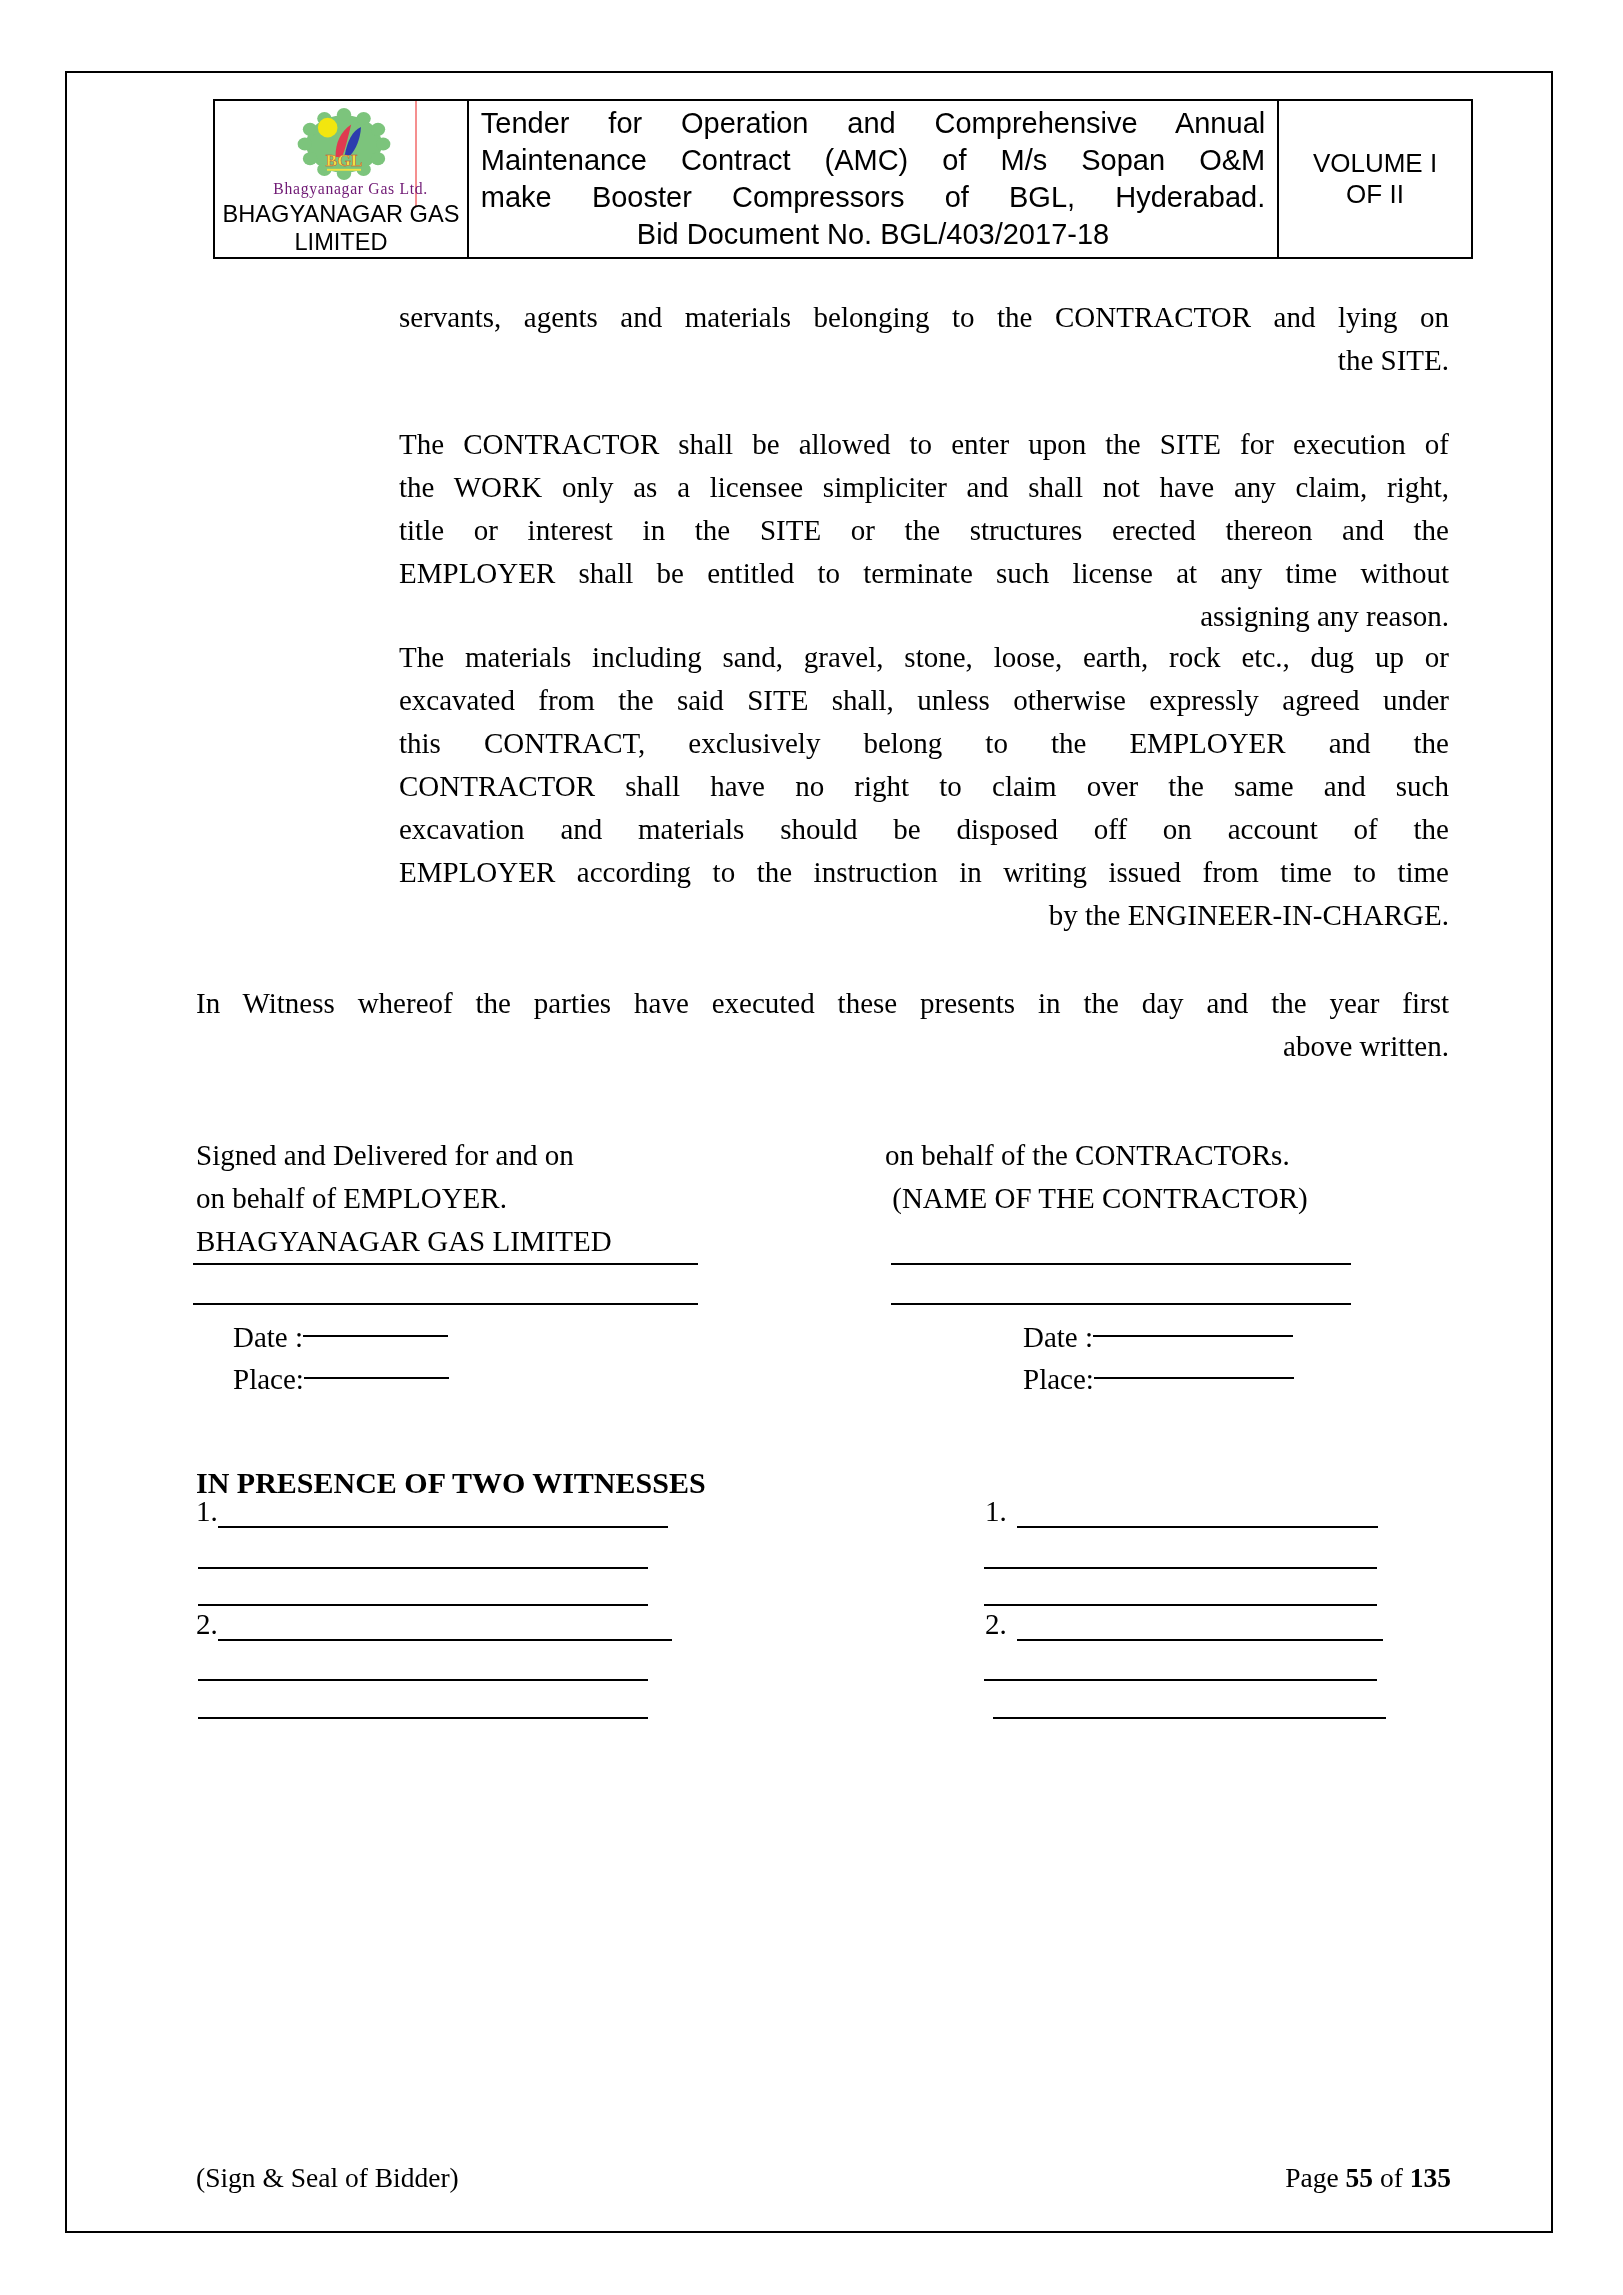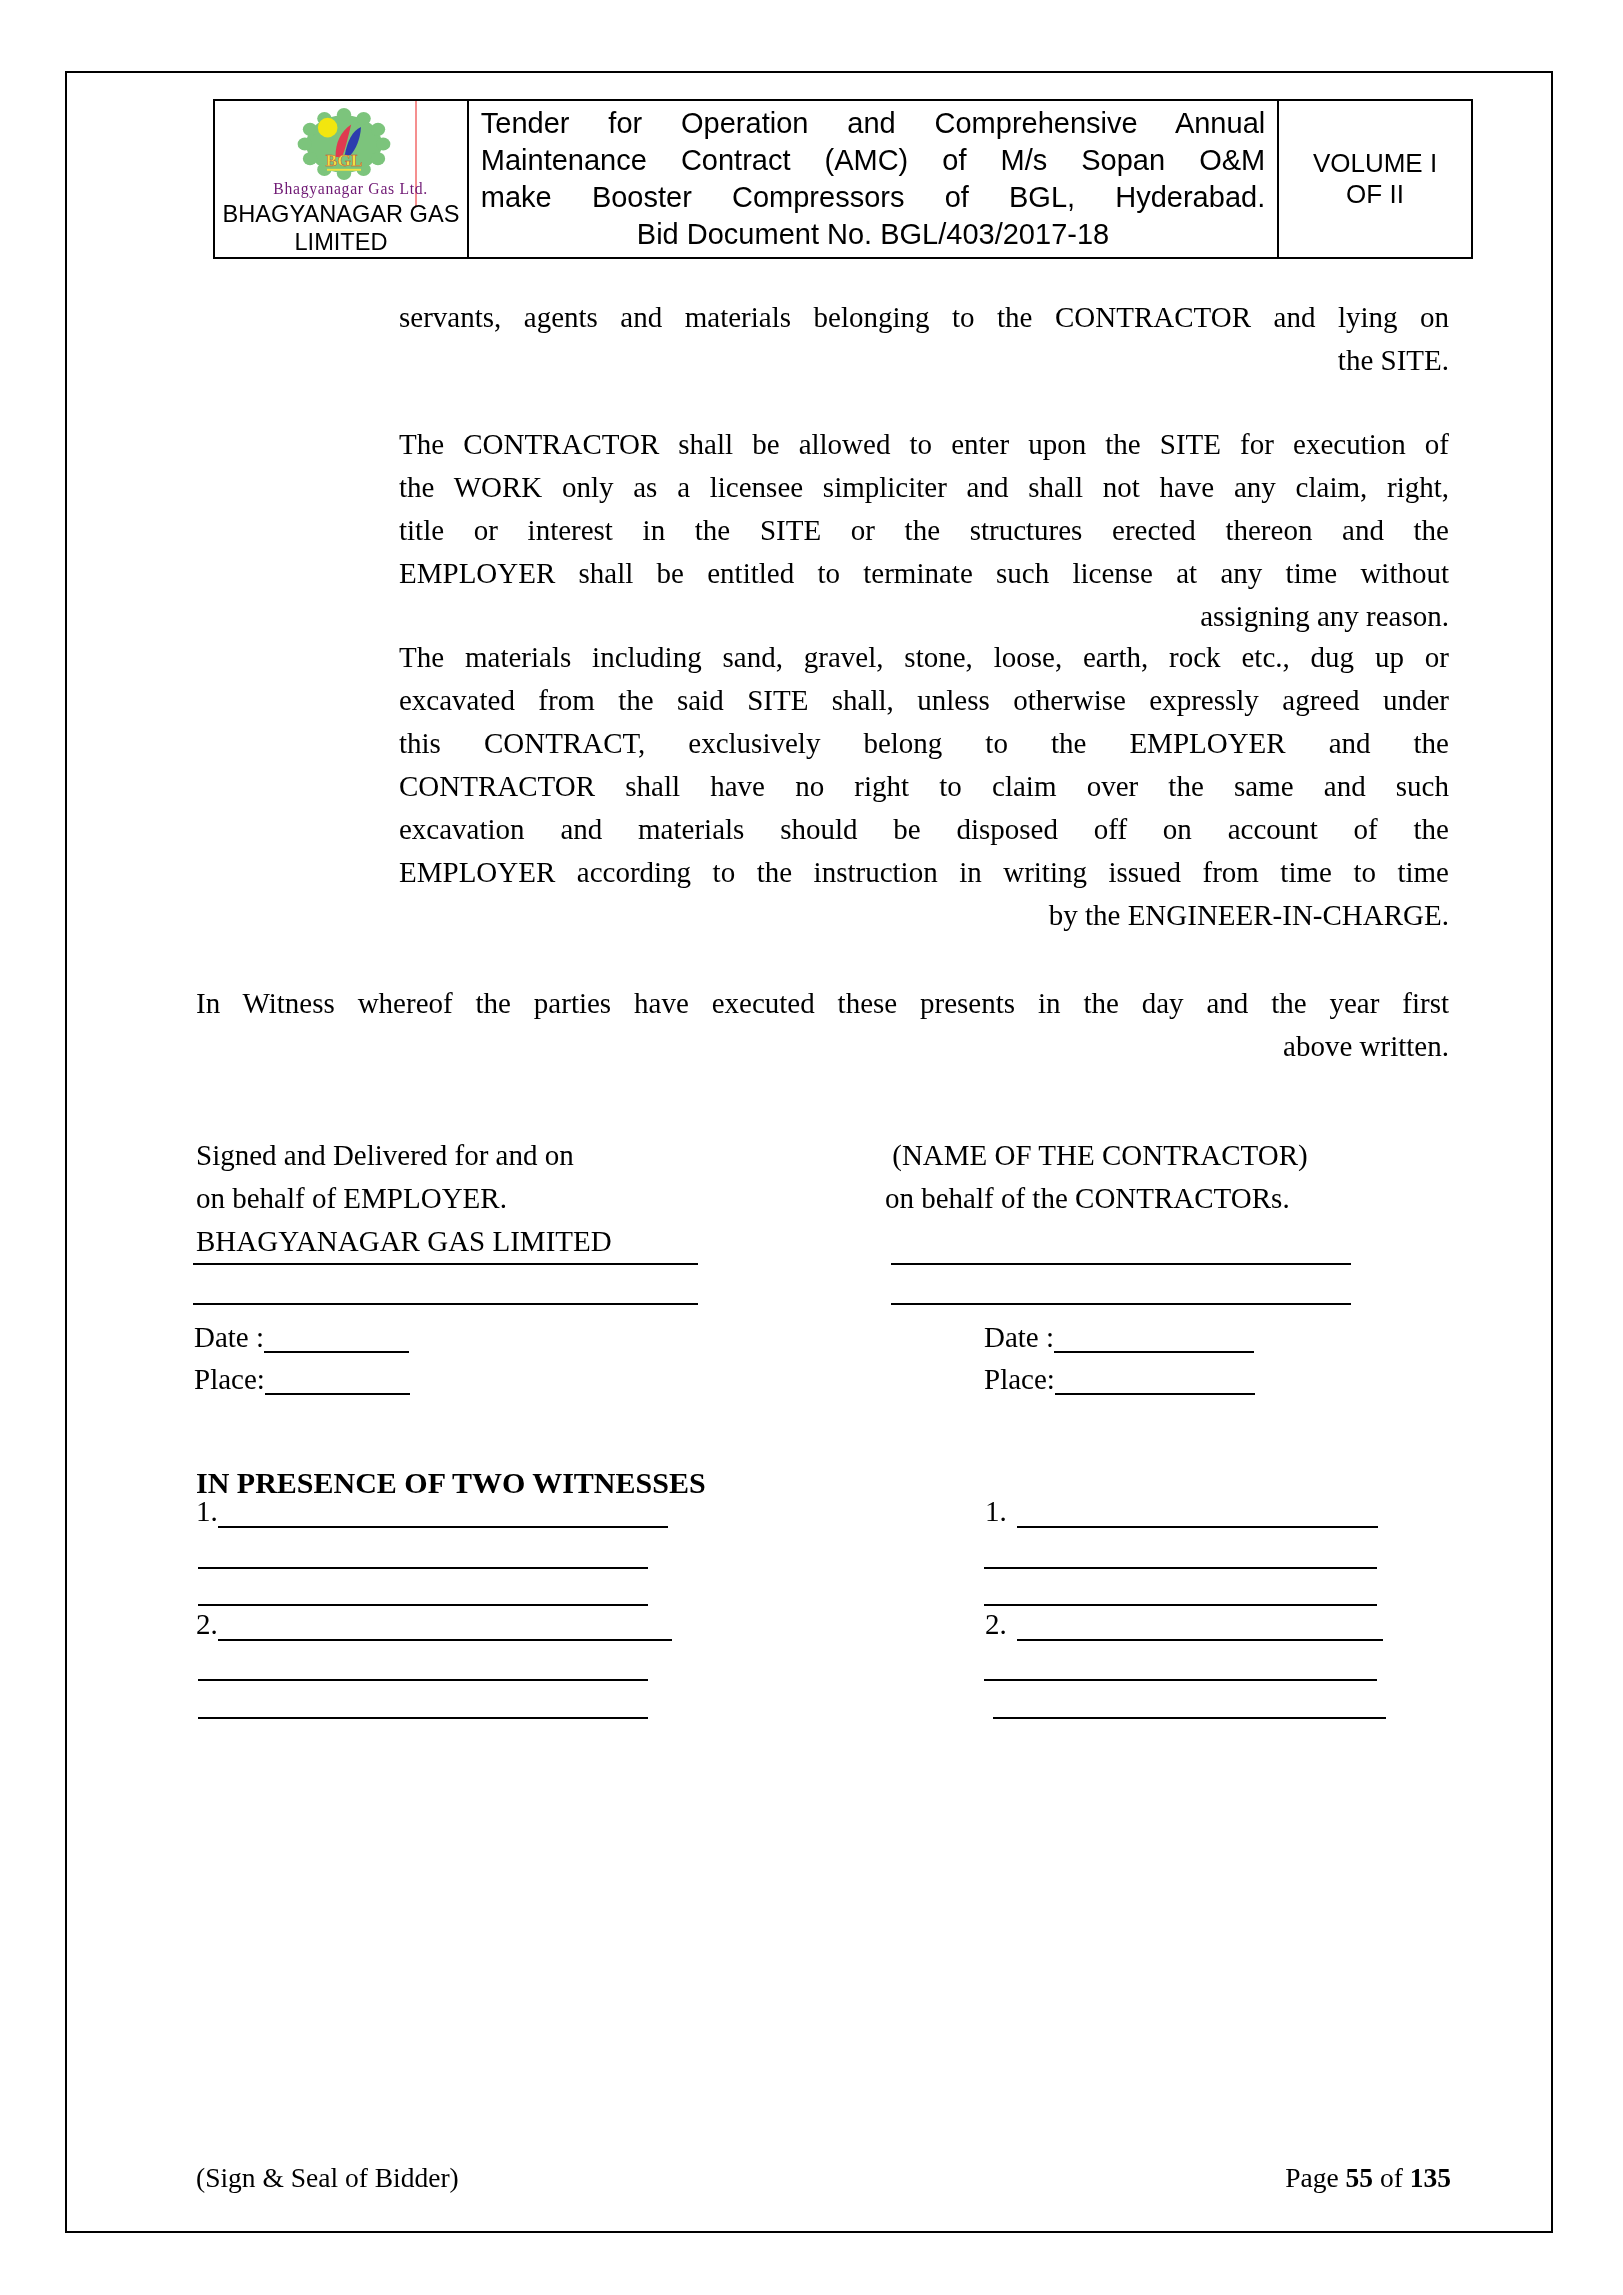--- a/index.html
+++ b/index.html
@@ -54,21 +54,21 @@
   
   .sig-block { position:absolute; top:1134px; font-size:29px; }
   .sig-left  { left:196px; width:563px; }
   .sig-right { left:885px; width:563px; }
   .sigline { line-height:43px; height:43px; white-space:pre-wrap; }
   .hline { position:absolute; height:0; border-bottom:2.6px solid #000; }
   .sl1 { left:193px;  top:1263px; width:505px; }
   .sl2 { left:193px;  top:1303px; width:505px; }
   .sr1 { left:891px; top:1263px; width:460px; }
   .sr2 { left:891px; top:1303px; width:460px; }
-  .dp-row { position:absolute; display:flex; align-items:flex-end; font-size:29px; line-height:37px; }
+  .dp-row { position:absolute; display:flex; align-items:center; font-size:29px; line-height:37px;margin-left:39px; }
   .dp-row .fill { border-bottom:2.6px solid #000; margin-bottom:3.3px; }
   .date-left  { left:194px;  top:1319px; } .date-left  .fill { width:145px; }
   .place-left { left:194px;  top:1361px; } .place-left .fill { width:145px; }
   .date-right  { left:984px; top:1319px; } .date-right  .fill { width:200px; }
   .place-right { left:984px; top:1361px; } .place-right .fill { width:200px; }
   
   .wit-head { position:absolute; left:196px; top:1466px; font-size:30px; font-weight:bold; }
   .w-row { position:absolute; display:flex; align-items:flex-end; font-size:29px; line-height:33px; }
   .w-row .num { flex:none; }
   .w-row .fl { flex:1; border-bottom:2.6px solid #000; }
@@ -173,22 +173,22 @@
     <div class="bl j">In Witness whereof the parties have executed these presents in the day and the year first</div>
     <div class="bl l">above written.</div>
   </div>
 
   <div class="sig-block sig-left">
     <div class="sigline">Signed and Delivered for and on</div>
     <div class="sigline">on behalf of EMPLOYER.</div>
     <div class="sigline">BHAGYANAGAR GAS LIMITED</div>
   </div>
   <div class="sig-block sig-right">
+    <div class="sigline">on behalf of the CONTRACTORs.</div>
     <div class="sigline"> (NAME OF THE CONTRACTOR)</div>
-    <div class="sigline">on behalf of the CONTRACTORs.</div>
   </div>
 
   <div class="hline sl1"></div>
   <div class="hline sl2"></div>
   <div class="hline sr1"></div>
   <div class="hline sr2"></div>
 
   <div class="dp-row date-left">
     <span>Date :</span>
     <span class="fill"></span>

